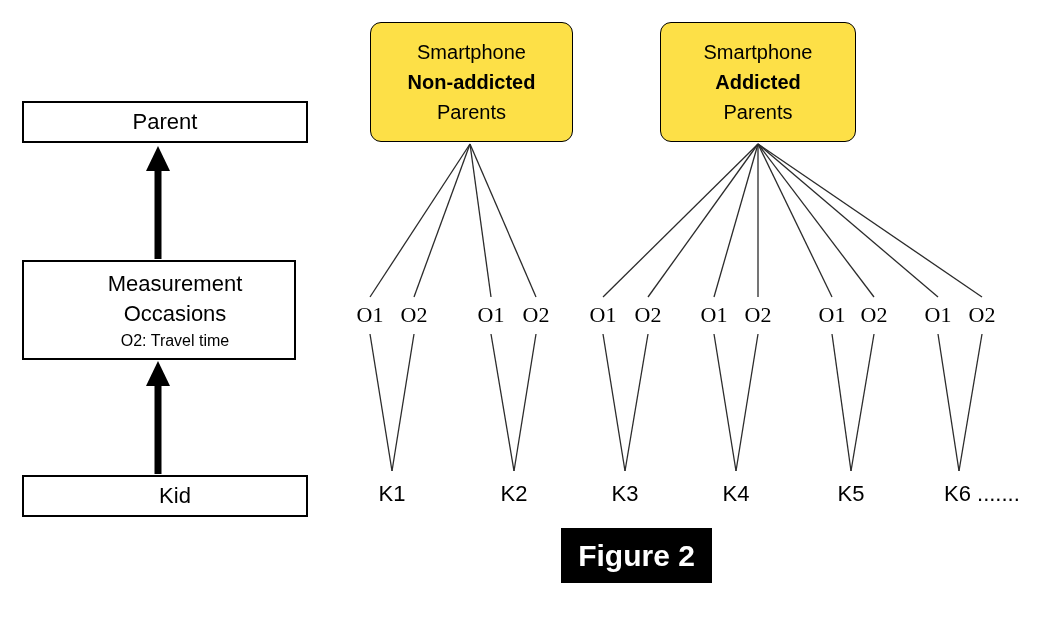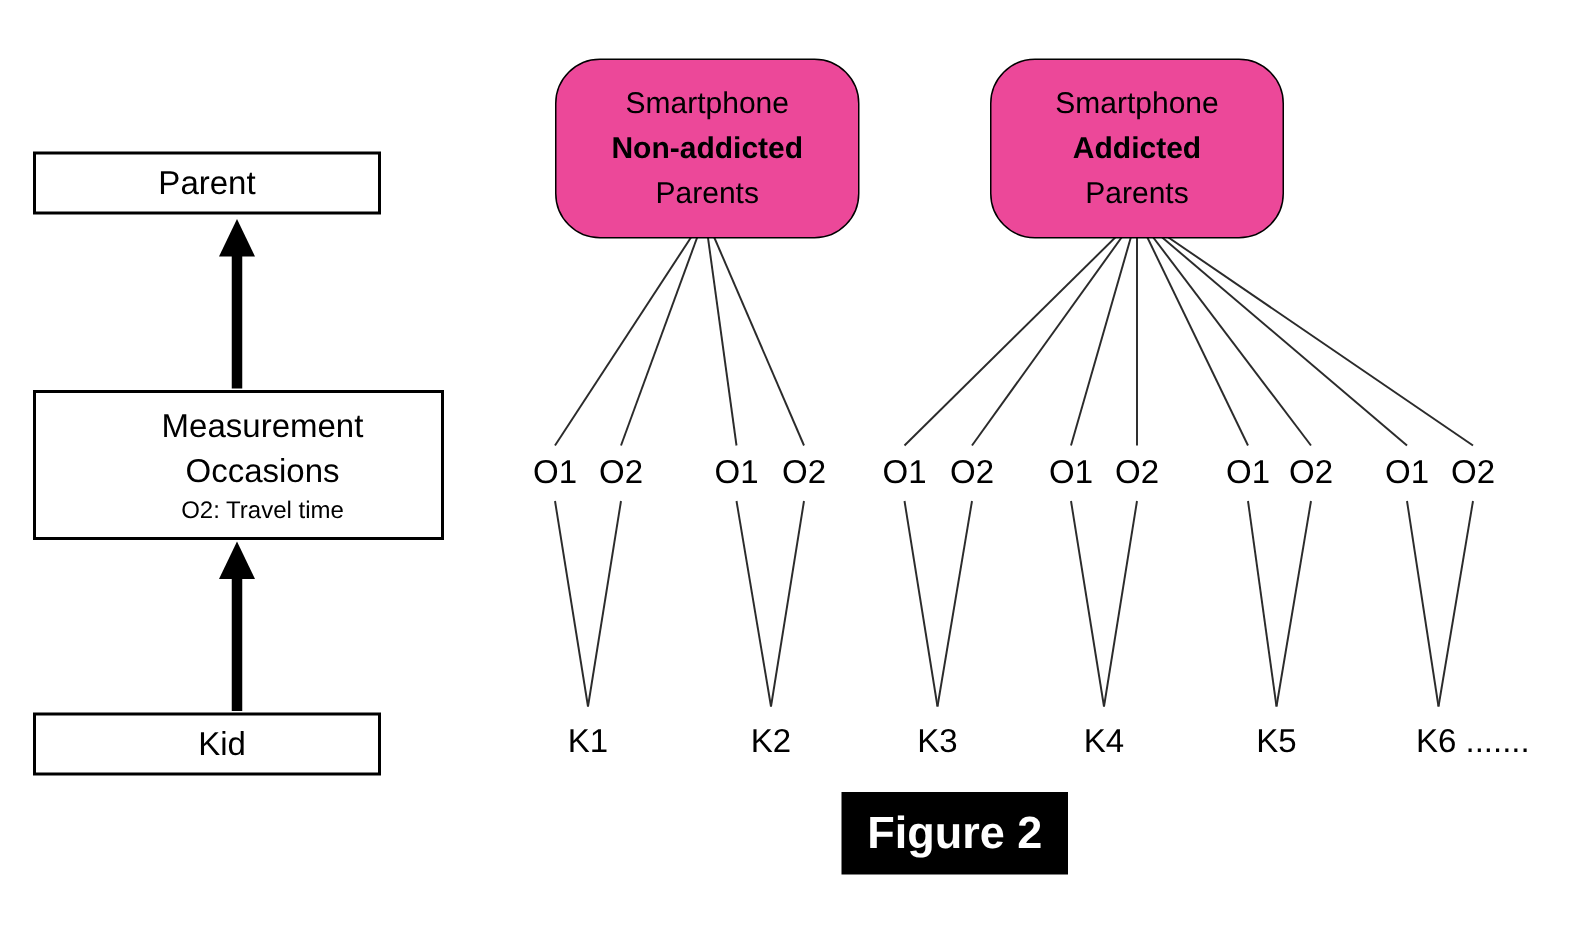--- a/index.html
+++ b/index.html
@@ -27,61 +27,61 @@
     border: 2px solid #000000;
     background: #ffffff;
     display: flex;
     flex-direction: column;
     align-items: center;
     justify-content: center;
     text-align: center;
   }
   .parent-box, .kid-box {
     left: 22px;
-    width: 232px;
+    width: 286px;
     height: 42px;
     font-size: 22px;
   }
   .parent-box { top: 101px; }
   .kid-box   { top: 475px; padding-left: 20px; }
   .mo-box {
     left: 22px;
     top: 260px;
     width: 274px;
     height: 100px;
     padding-left: 32px;
   }
   .mo-title { font-size: 22px; line-height: 30px; }
   .mo-sub   { font-size: 16px; line-height: 23px; }
   .rbox {
     position: absolute;
     box-sizing: border-box;
     border: 1.5px solid #000000;
-    border-radius: 30px;
-    background: #ec4899;
-    top: 39px;
+    border-radius: 11px;
+    background: #fde047;
+    top: 22px;
     height: 120px;
     display: flex;
     flex-direction: column;
     align-items: center;
     justify-content: center;
     text-align: center;
     font-size: 20px;
     line-height: 30px;
   }
   .rbox-a { left: 370px; width: 203px; }
   .rbox-b { left: 660px; width: 196px; }
   .rbox .bold { font-weight: bold; }
   .olabel, .klabel {
     position: absolute;
     transform: translateX(-50%);
     font-size: 22px;
     white-space: nowrap;
   }
-  .olabel { top: 302px; }
+  .olabel { top: 302px; font-family: Liberation Serif, serif; }
   .klabel { top: 481px; }
   .no-center { transform: none; text-align: center; }
   .caption {
     position: absolute;
     left: 561px;
     top: 528px;
     width: 151px;
     height: 55px;
     background: #000000;
     color: #ffffff;

